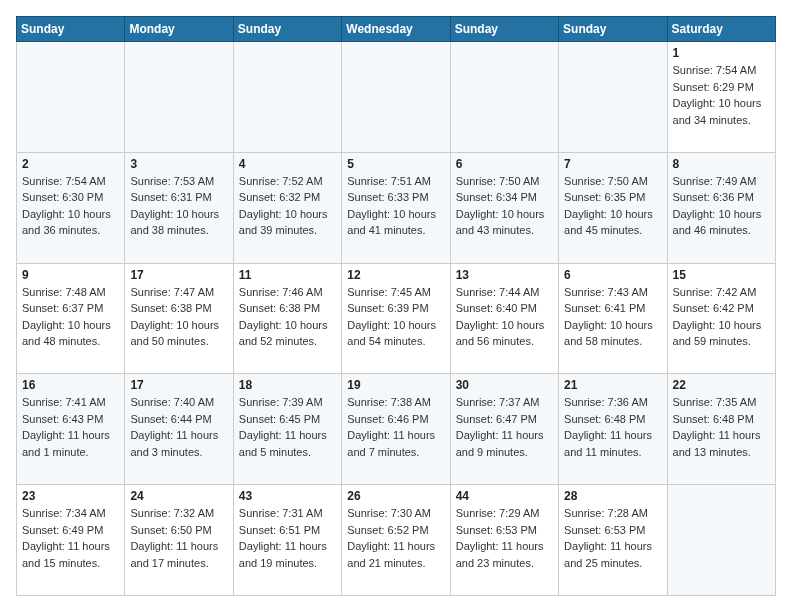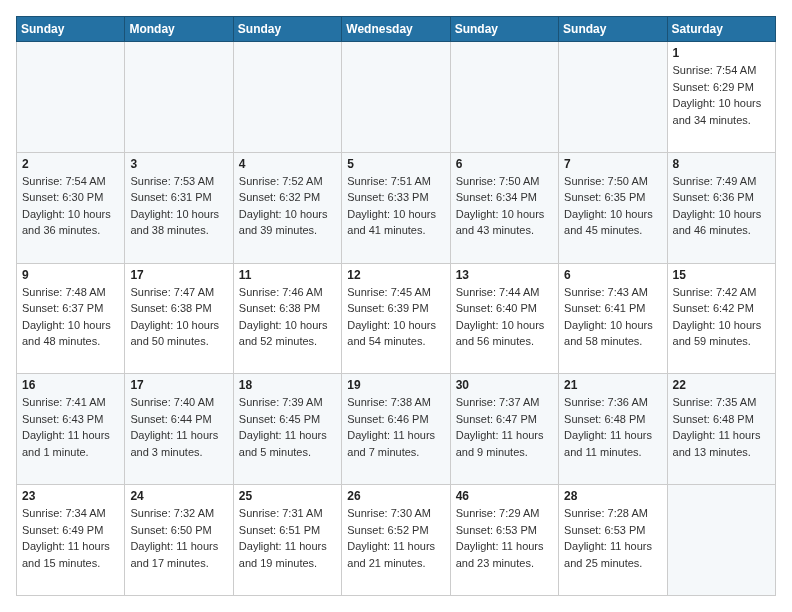--- a/index.html
+++ b/index.html
@@ -207,29 +207,29 @@
         <tr>
           <td>
             <span class="day-num">23</span>
             <div class="day-info">Sunrise: 7:34 AM<br>Sunset: 6:49 PM<br>Daylight: 11 hours<br>and 15 minutes.</div>
           </td>
           <td>
             <span class="day-num">24</span>
             <div class="day-info">Sunrise: 7:32 AM<br>Sunset: 6:50 PM<br>Daylight: 11 hours<br>and 17 minutes.</div>
           </td>
           <td>
-            <span class="day-num">25</span>
+            <span class="day-num">43</span>
             <div class="day-info">Sunrise: 7:31 AM<br>Sunset: 6:51 PM<br>Daylight: 11 hours<br>and 19 minutes.</div>
           </td>
           <td>
             <span class="day-num">26</span>
             <div class="day-info">Sunrise: 7:30 AM<br>Sunset: 6:52 PM<br>Daylight: 11 hours<br>and 21 minutes.</div>
           </td>
           <td>
-            <span class="day-num">46</span>
+            <span class="day-num">44</span>
             <div class="day-info">Sunrise: 7:29 AM<br>Sunset: 6:53 PM<br>Daylight: 11 hours<br>and 23 minutes.</div>
           </td>
           <td>
             <span class="day-num">28</span>
             <div class="day-info">Sunrise: 7:28 AM<br>Sunset: 6:53 PM<br>Daylight: 11 hours<br>and 25 minutes.</div>
           </td>
           <td class="empty-cell"></td>
         </tr>
       </tbody>
   </table>

